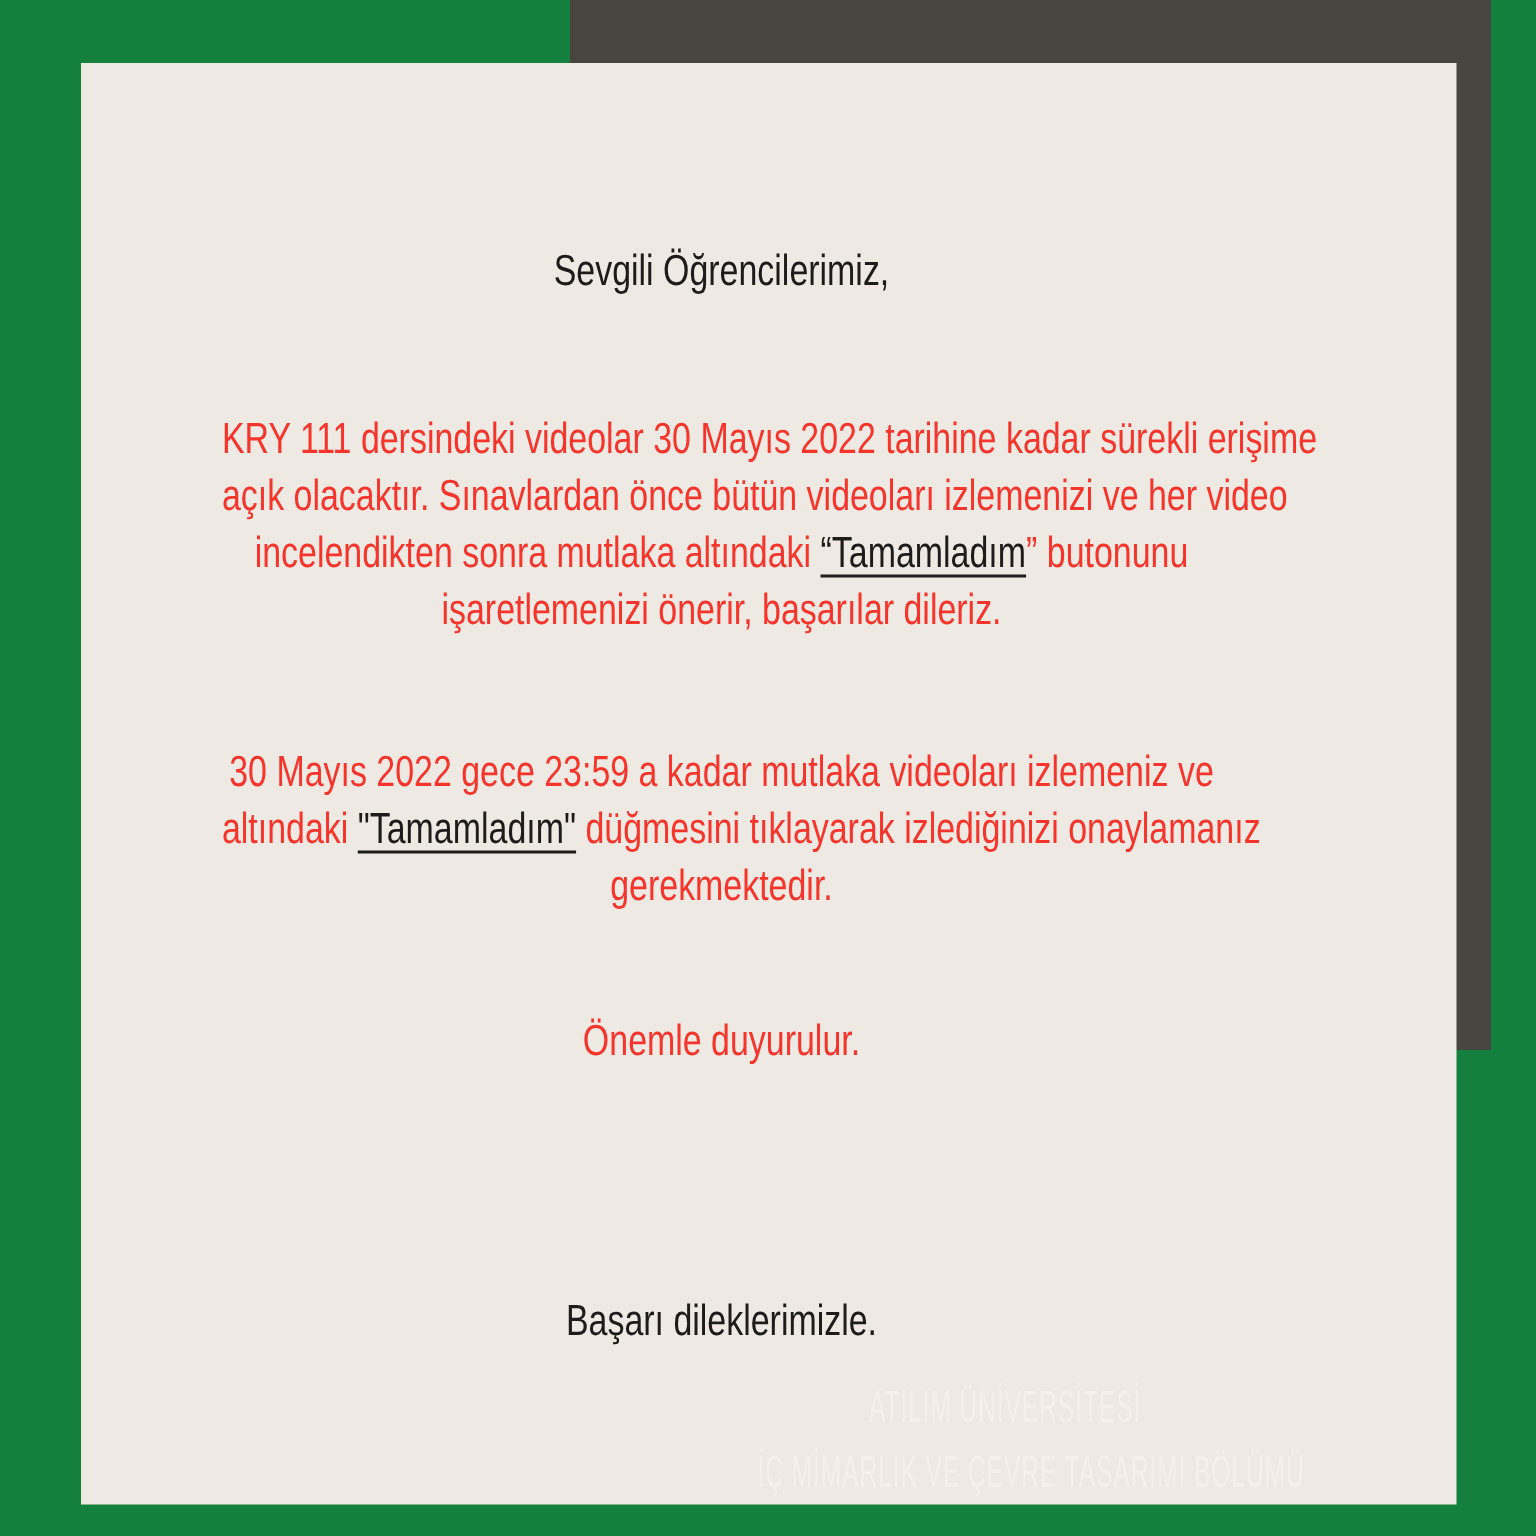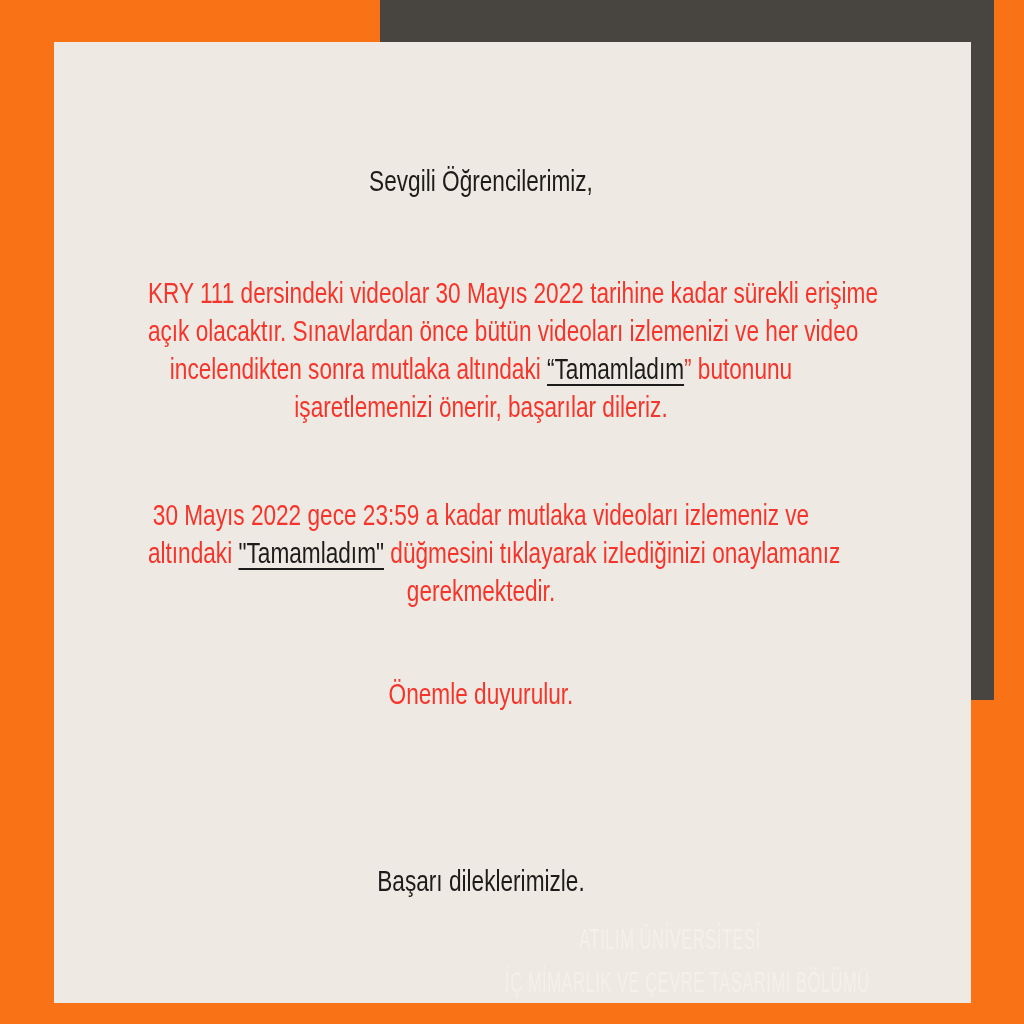--- a/index.html
+++ b/index.html
@@ -4,21 +4,21 @@
 <style>
   html, body { margin: 0; padding: 0; }
   body {
     width: 1024px; height: 1024px;
     font-family: "Liberation Sans", sans-serif;
     background: #dcc55f;
   }
   .canvas {
     position: relative;
     width: 1024px; height: 1024px;
-    background: #f97316;
+    background: #15803d;
     overflow: hidden;
   }
   .accent-rect {
     position: absolute;
     left: 380px; top: 0;
     width: 614px; height: 700px;
     background: #484440;
   }
   .card {
     position: absolute;

